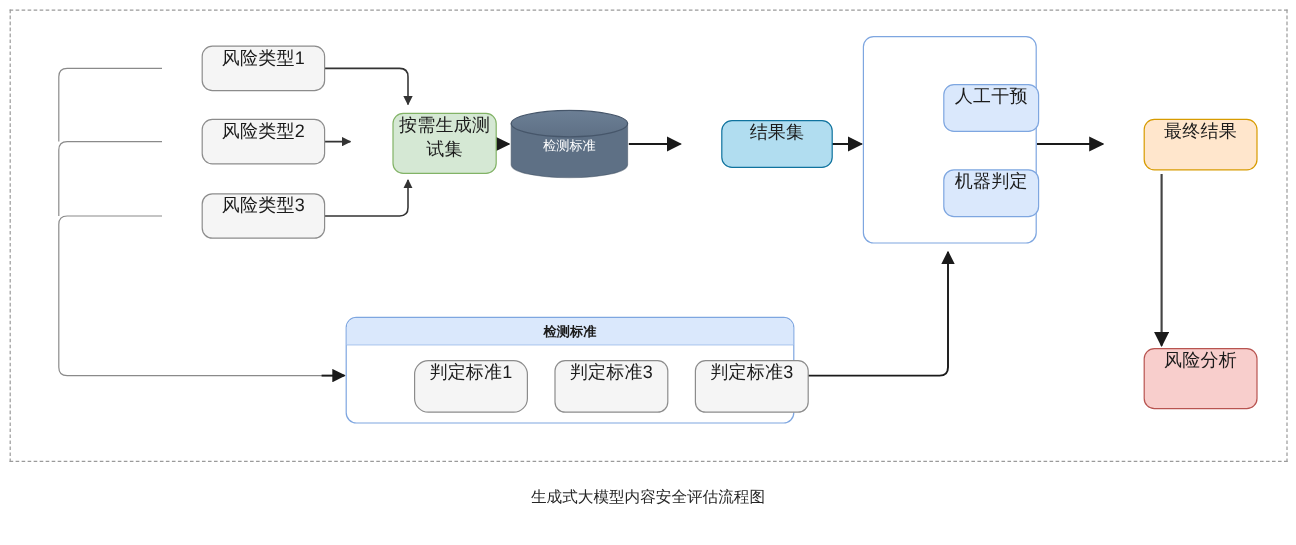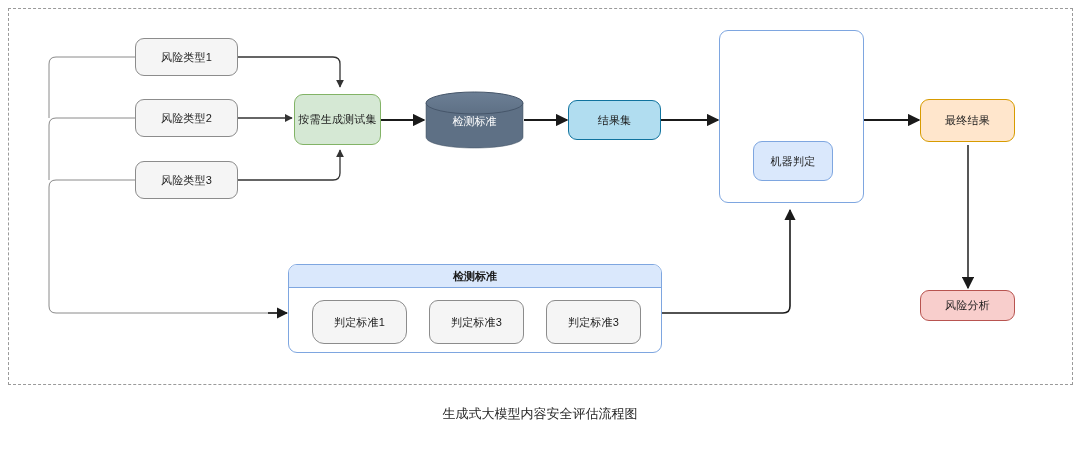--- a/index.html
+++ b/index.html
@@ -25,27 +25,28 @@
     left: 8px; top: 8px;
     width: 1065px;
     height: 377px;
     border: 1px dashed #9a9a9a;
     box-sizing: border-box;
   }
   .node {
     position: absolute;
     box-sizing: border-box;
     display: flex;
-    align-items: center;
+    align-items: flex-start;
     justify-content: center;
     text-align: center;
-    font-size: 11px;
+    font-size: 15px;
     color: #1b1b1b;
     line-height: 1.3;
     letter-spacing: 0.2px;
+    margin-left: 33px;
   }
   .rounded {
     border-radius: 9px;
   }
   .grey-box {
     background: #f5f5f5;
     border: 1px solid #8c8c8c;
     box-shadow: 0 0 0 0 transparent;
   }
   .green-box {
@@ -201,30 +202,33 @@
     <ellipse cx="49.5" cy="12" rx="48.5" ry="11" fill="url(#cyl-top-grad)" stroke="#46566a" stroke-width="1"></ellipse>
   </svg>
   <div class="cyl-label">检测标准</div>
 </div>
 
 <div class="node rounded cyan-box" style="left:568px; top:100px; width:93px; height:40px;">
   <span>结果集</span>
 </div>
 
 <div class="container-box" style="left:719px; top:30px; width:145px; height:173px;">
+  <div class="node blue-sub" style="position:absolute; left:33px; top:39px; width:80px; height:40px;">
+    <span>人工干预</span>
+  </div>
   <div class="node blue-sub" style="position:absolute; left:33px; top:110px; width:80px; height:40px;">
     <span>机器判定</span>
   </div>
 </div>
 
 <div class="node rounded orange-box" style="left:920px; top:99px; width:95px; height:43px;">
   <span>最终结果</span>
 </div>
 
-<div class="node rounded red-box" style="left:920px; top:290px; width:95px; height:31px;">
+<div class="node rounded red-box" style="left:920px; top:290px; width:95px; height:51px;">
   <span>风险分析</span>
 </div>
 
 <div class="container-box" style="left:288px; top:264px; width:374px; height:89px;">
   <div class="container-title">检测标准</div>
   <div class="node rounded grey-box" style="position:absolute; left:23px; top:35px; width:95px; height:44px;border-radius:12px;">
     <span>判定标准1</span>
   </div>
   <div class="node rounded grey-box" style="position:absolute; left:140px; top:35px; width:95px; height:44px;">
     <span>判定标准3</span>

